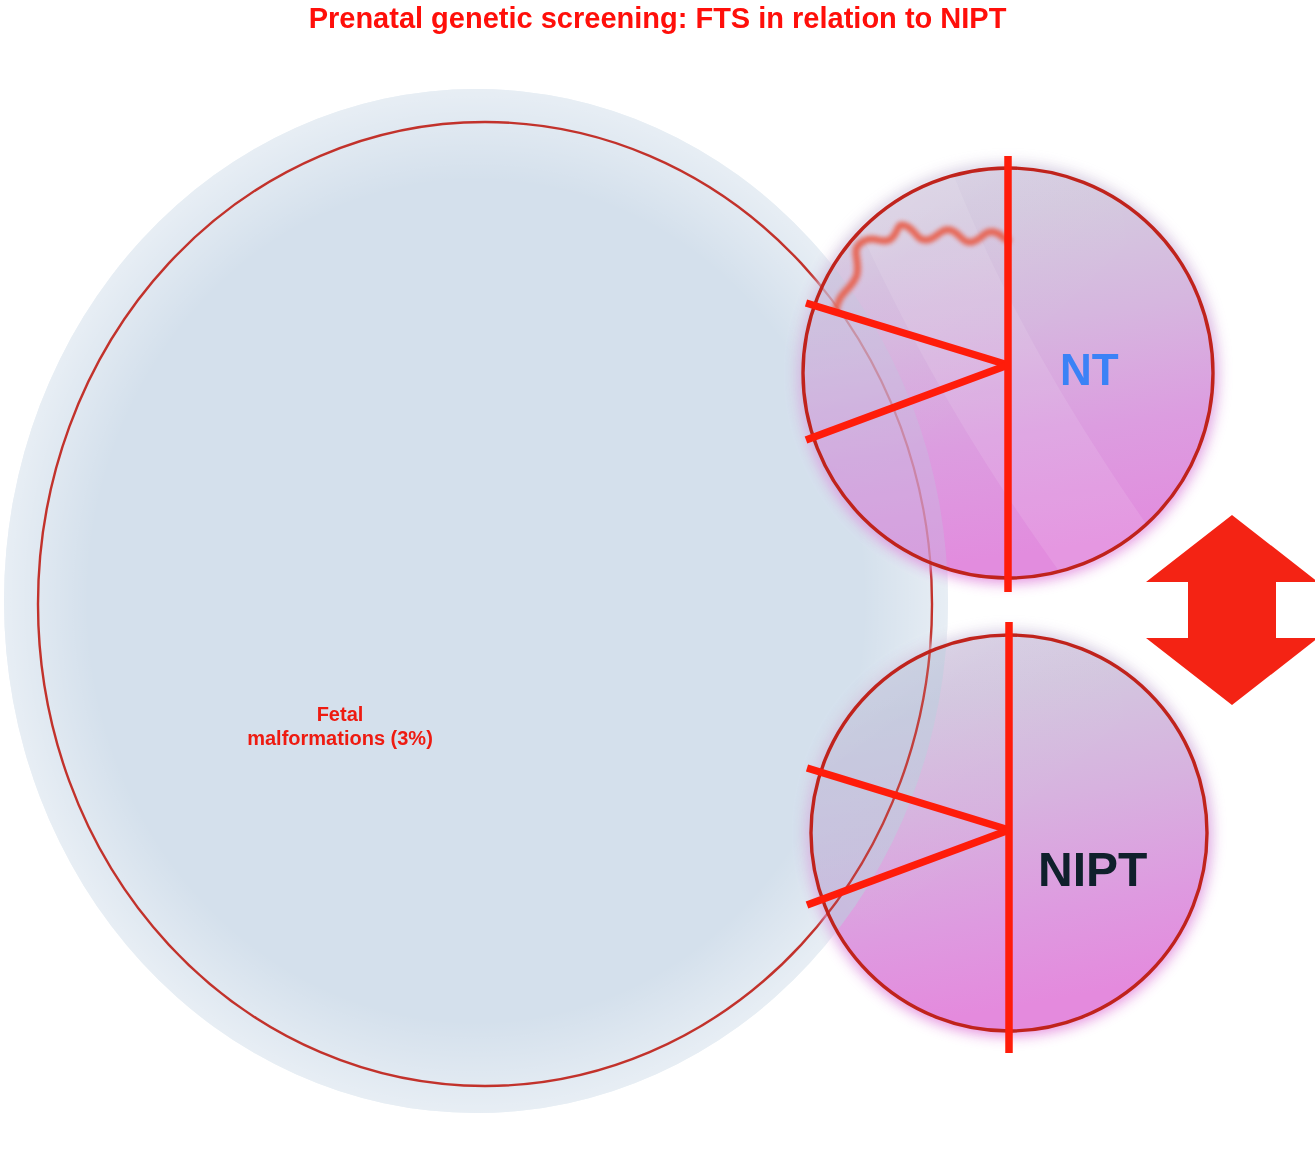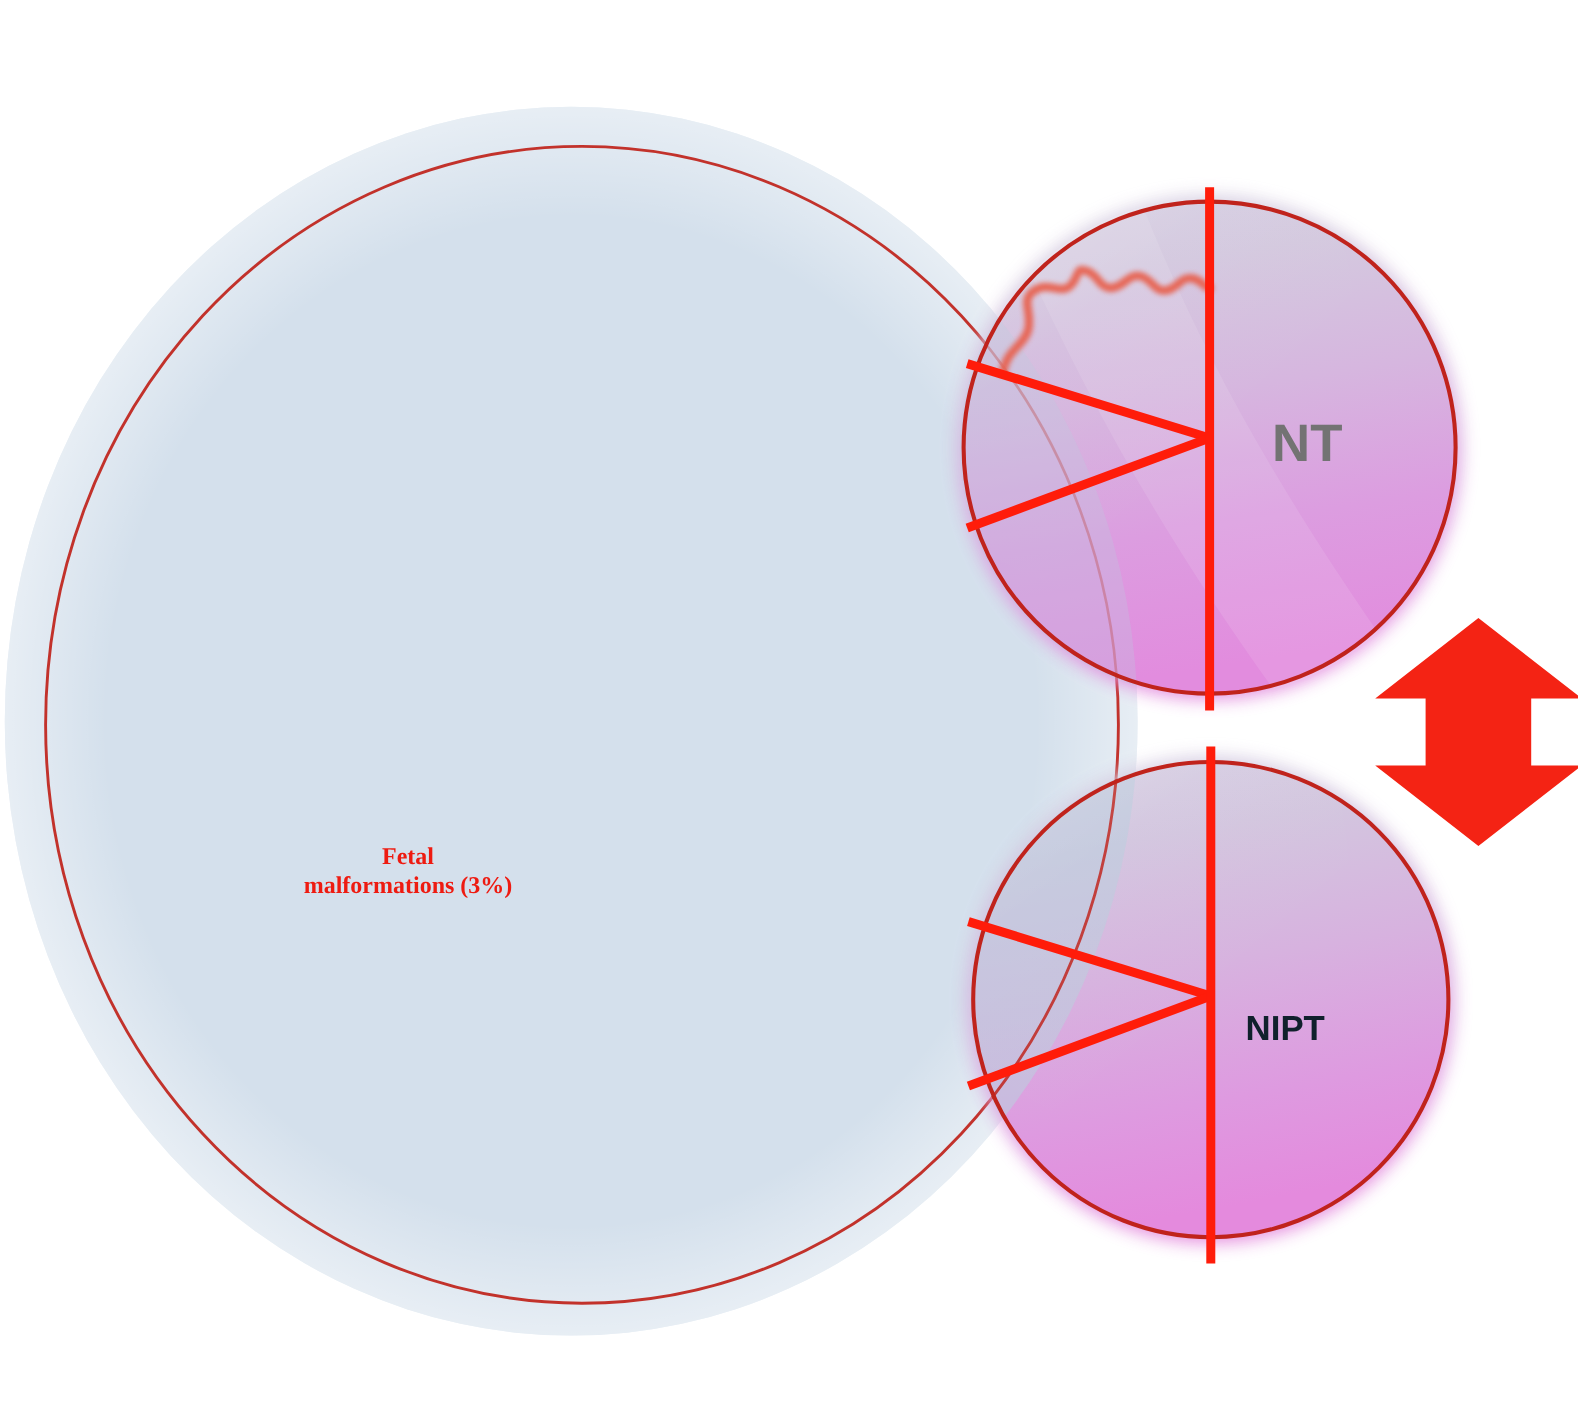--- a/index.html
+++ b/index.html
@@ -10,35 +10,35 @@
   #stage{position:relative;width:1315px;height:1168px;}
   #diagram{position:absolute;left:0;top:0;width:1315px;height:1168px;}
   .ttl{
     position:absolute;left:0;top:2px;width:1315px;text-align:center;
     font-size:29px;font-weight:bold;color:#FF0F0A;letter-spacing:0px;
     font-family:"Liberation Sans", sans-serif;
   }
   .lbl-fetal{
     position:absolute;left:150px;top:702px;width:380px;text-align:center;
     font-size:20px;font-weight:bold;color:#EE1B11;line-height:1.22;
-    font-family:Liberation Serif, serif;white-space:pre-line;
+    font-family:Liberation Sans, sans-serif;white-space:pre-line;
   }
   .lbl-chrom{
     position:absolute;left:780px;top:596px;width:420px;text-align:left;
     font-size:22px;font-weight:bold;color:#EE1B11;
     font-family:"Liberation Sans", sans-serif;
   }
   .lbl-nt{
     position:absolute;left:1060px;top:345px;
-    font-size:44px;font-weight:bold;color:#737373;
+    font-size:44px;font-weight:bold;color:#3b82f6;
     font-family:"Liberation Sans", sans-serif;
   }
   .lbl-nipt{
     position:absolute;left:1038px;top:842px;
-    font-size:29px;font-weight:bold;color:#10202c;
+    font-size:48px;font-weight:bold;color:#10202c;
     font-family:"Liberation Sans", sans-serif;
   }
 </style>
 </head>
 <body>
 
 <div id="stage">
 
   <svg id="diagram" viewBox="0 0 1315 1168">
     <defs>
@@ -145,20 +145,21 @@
                L 1276 638
                L 1318 638
                L 1232 705
                L 1146 638
                L 1188 638
                L 1188 582
                L 1146 582 Z" fill="#F42314"></path>
     </g>
   </svg>
 
+  <div class="ttl">Prenatal genetic screening: FTS in relation to NIPT</div>
 
   <div class="lbl-fetal">Fetal
 malformations (3%)</div>
 
 
   <div class="lbl-nt">NT</div>
 
   <div class="lbl-nipt">NIPT</div>
 
 </div>

